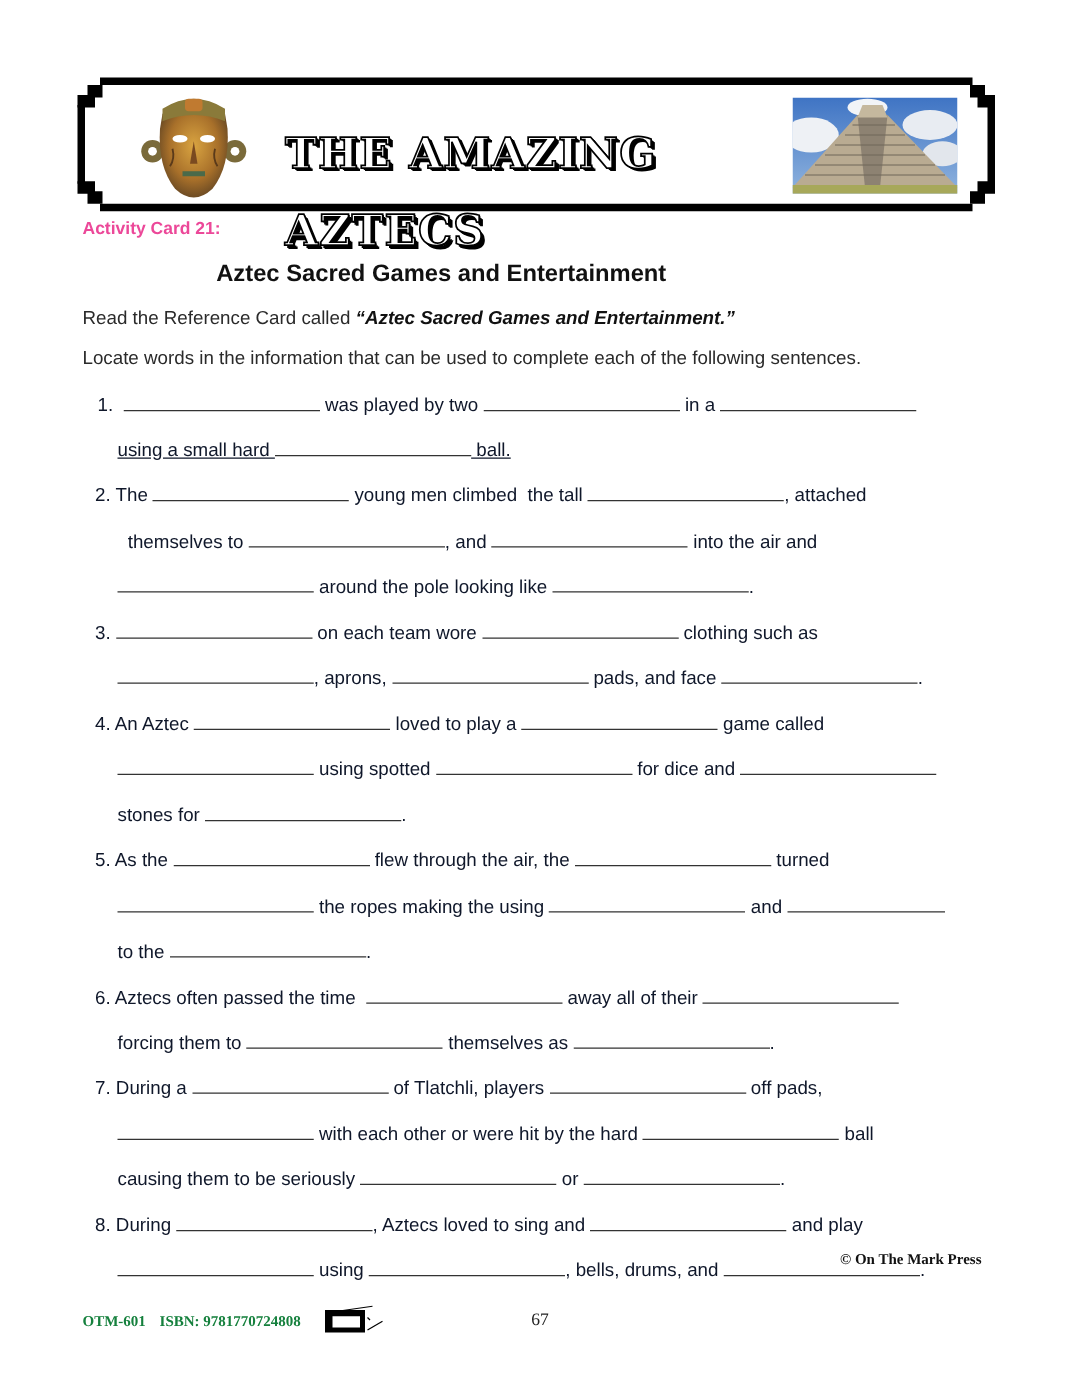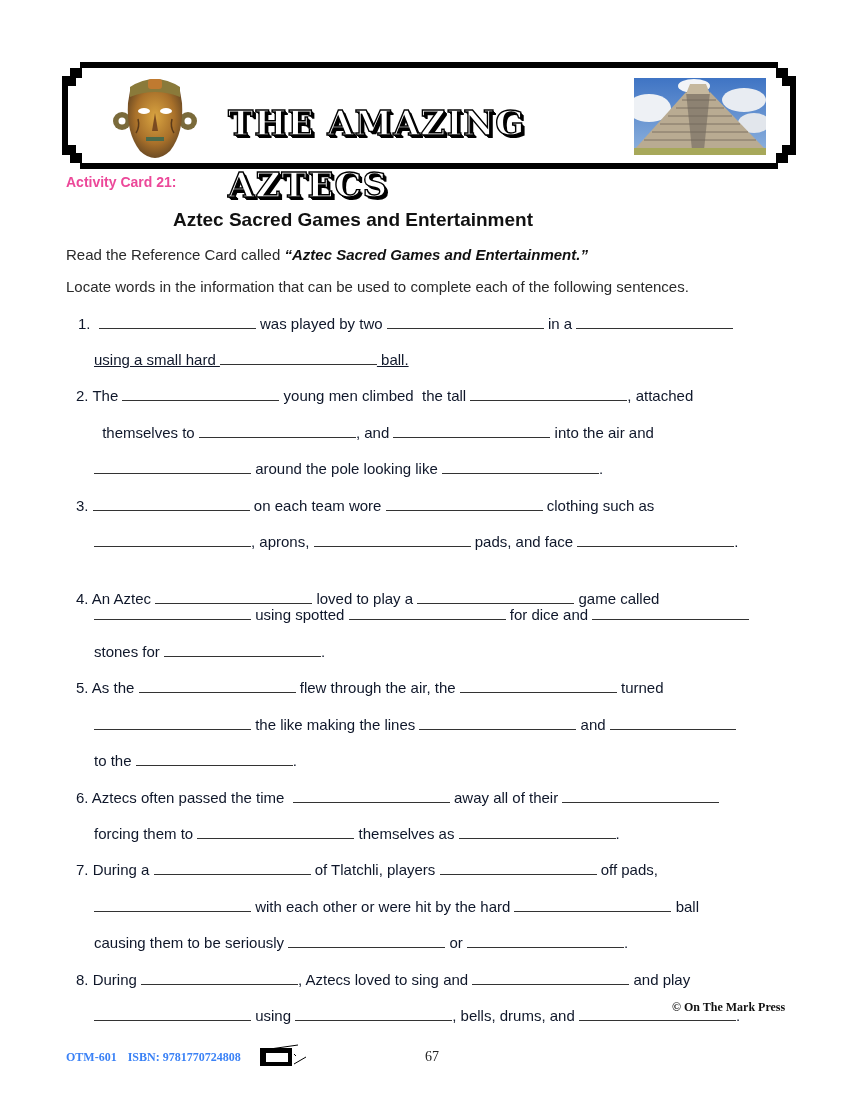--- a/index.html
+++ b/index.html
@@ -37,21 +37,21 @@
     font-size:19px; font-weight:bold; color:#111; }
   .instr { position:absolute; left:66px; font-size:15px; color:#2a2a2a; }
   .instr .ref { font-style:italic; font-weight:bold; color:#111; }
 
   .line { position:absolute; font-size:15px; color:#0f172a; white-space:pre; }
   .blank { display:inline-block; width:157px; border-bottom:1px solid #333; height:13px; vertical-align:baseline; }
   .blank.short { width:126px; }
 
   
   .footer-left { position:absolute; left:66px; top:1050px; font-family:"Liberation Serif", serif;
-    font-weight:bold; font-size:12px; color:#3b82f6; }
+    font-weight:bold; font-size:12px; color:#15803d; }
   .footer-left span + span { margin-left:8px; }
   .logo { position:absolute; left:258px; top:1044px; width:52px; height:24px; }
   .page-num { position:absolute; left:425px; top:1049px; font-family:"Liberation Serif", serif;
     font-size:14px; color:#222; }
   .footer-right { position:absolute; left:672px; top:1000px; font-family:"Liberation Serif", serif;
     font-weight:bold; font-size:12px; color:#111; }
 </style>
 </head>
 <body>
 
@@ -130,25 +130,25 @@
 <div class="instr" style="top:278px;">Locate words in the information that can be used to complete each of the following sentences.</div>
 
 <div id="questions">
     <div class="line" style="top: 315px; left: 78px;"><span>1.  </span><span class="blank"></span><span> was played by two </span><span class="blank"></span><span> in a </span><span class="blank"></span></div>
     <div class="line" style="top: 351px; left: 94px; text-decoration: underline;"><span>using a small hard </span><span class="blank"></span><span> ball.</span></div>
     <div class="line" style="top: 387px; left: 76px;"><span>2. The </span><span class="blank"></span><span> young men climbed  the tall </span><span class="blank"></span><span>, attached</span></div>
     <div class="line" style="top: 424px; left: 98px;"><span> themselves to </span><span class="blank"></span><span>, and </span><span class="blank"></span><span> into the air and</span></div>
     <div class="line" style="top: 460px; left: 94px;"><span class="blank"></span><span> around the pole looking like </span><span class="blank"></span><span>.</span></div>
     <div class="line" style="top: 497px; left: 76px;"><span>3. </span><span class="blank"></span><span> on each team wore </span><span class="blank"></span><span> clothing such as</span></div>
     <div class="line" style="top: 533px; left: 94px;"><span class="blank"></span><span>, aprons, </span><span class="blank"></span><span> pads, and face </span><span class="blank"></span><span>.</span></div>
-    <div class="line" style="top: 590px; left: 76px; text-align: right;"><span>4. An Aztec </span><span class="blank"></span><span> loved to play a </span><span class="blank"></span><span> game called</span></div>
+    <div class="line" style="top: 570px; left: 76px; text-align: right;"><span>4. An Aztec </span><span class="blank"></span><span> loved to play a </span><span class="blank"></span><span> game called</span></div>
     <div class="line" style="top: 606px; left: 94px;"><span class="blank"></span><span> using spotted </span><span class="blank"></span><span> for dice and </span><span class="blank"></span></div>
     <div class="line" style="top: 643px; left: 94px;"><span>stones for </span><span class="blank"></span><span>.</span></div>
     <div class="line" style="top: 679px; left: 76px;"><span>5. As the </span><span class="blank"></span><span> flew through the air, the </span><span class="blank"></span><span> turned</span></div>
-    <div class="line" style="top: 716px; left: 94px;"><span class="blank"></span><span> the like making the lines </span><span class="blank"></span><span> and </span><span class="blank short"></span></div>
+    <div class="line" style="top: 716px; left: 94px;"><span class="blank"></span><span> the ropes making the using </span><span class="blank"></span><span> and </span><span class="blank short"></span></div>
     <div class="line" style="top: 752px; left: 94px;"><span>to the </span><span class="blank"></span><span>.</span></div>
     <div class="line" style="top: 789px; left: 76px;"><span>6. Aztecs often passed the time  </span><span class="blank"></span><span> away all of their </span><span class="blank"></span></div>
     <div class="line" style="top: 825px; left: 94px;"><span>forcing them to </span><span class="blank"></span><span> themselves as </span><span class="blank"></span><span>.</span></div>
     <div class="line" style="top: 861px; left: 76px;"><span>7. During a </span><span class="blank"></span><span> of Tlatchli, players </span><span class="blank"></span><span> off pads,</span></div>
     <div class="line" style="top: 898px; left: 94px;"><span class="blank"></span><span> with each other or were hit by the hard </span><span class="blank"></span><span> ball</span></div>
     <div class="line" style="top: 934px; left: 94px;"><span>causing them to be seriously </span><span class="blank"></span><span> or </span><span class="blank"></span><span>.</span></div>
     <div class="line" style="top: 971px; left: 76px;"><span>8. During </span><span class="blank"></span><span>, Aztecs loved to sing and </span><span class="blank"></span><span> and play</span></div>
     <div class="line" style="top: 1007px; left: 94px;"><span class="blank"></span><span> using </span><span class="blank"></span><span>, bells, drums, and </span><span class="blank"></span><span>.</span></div>
   </div>
 

